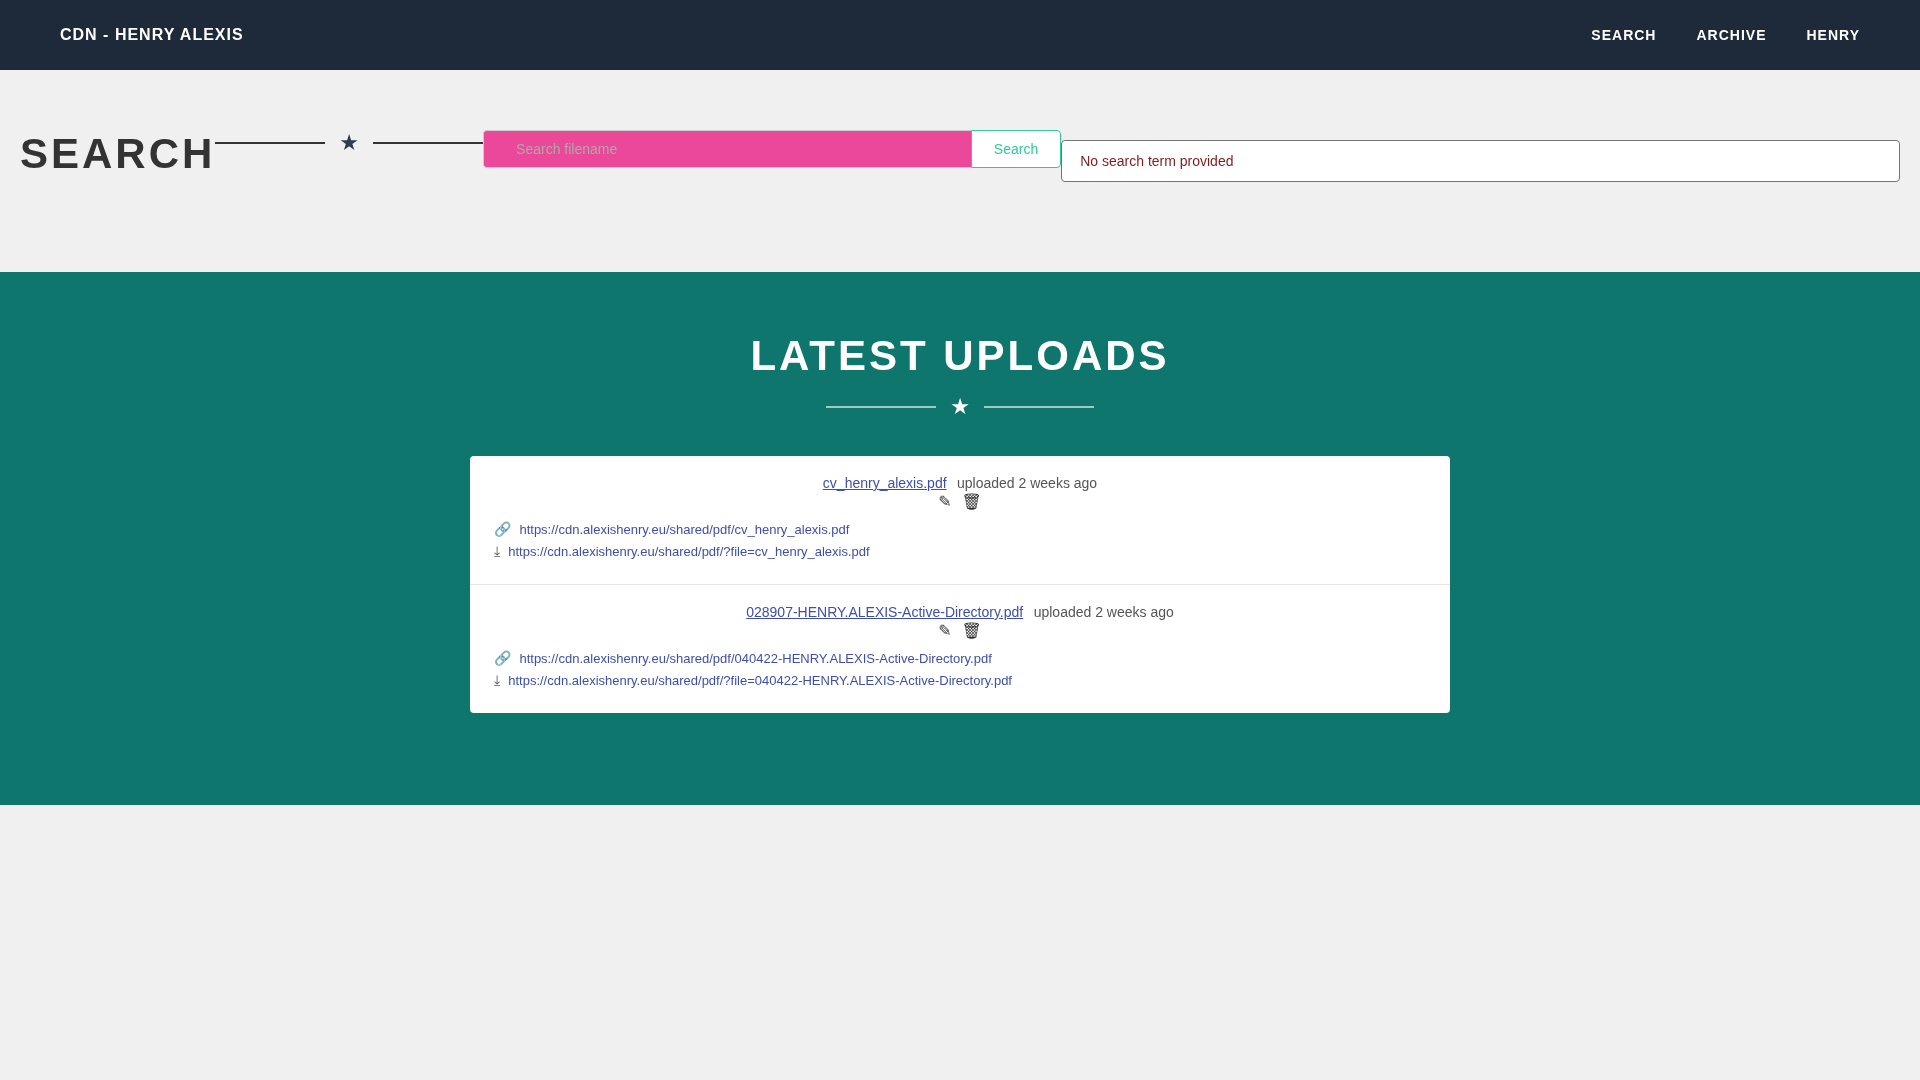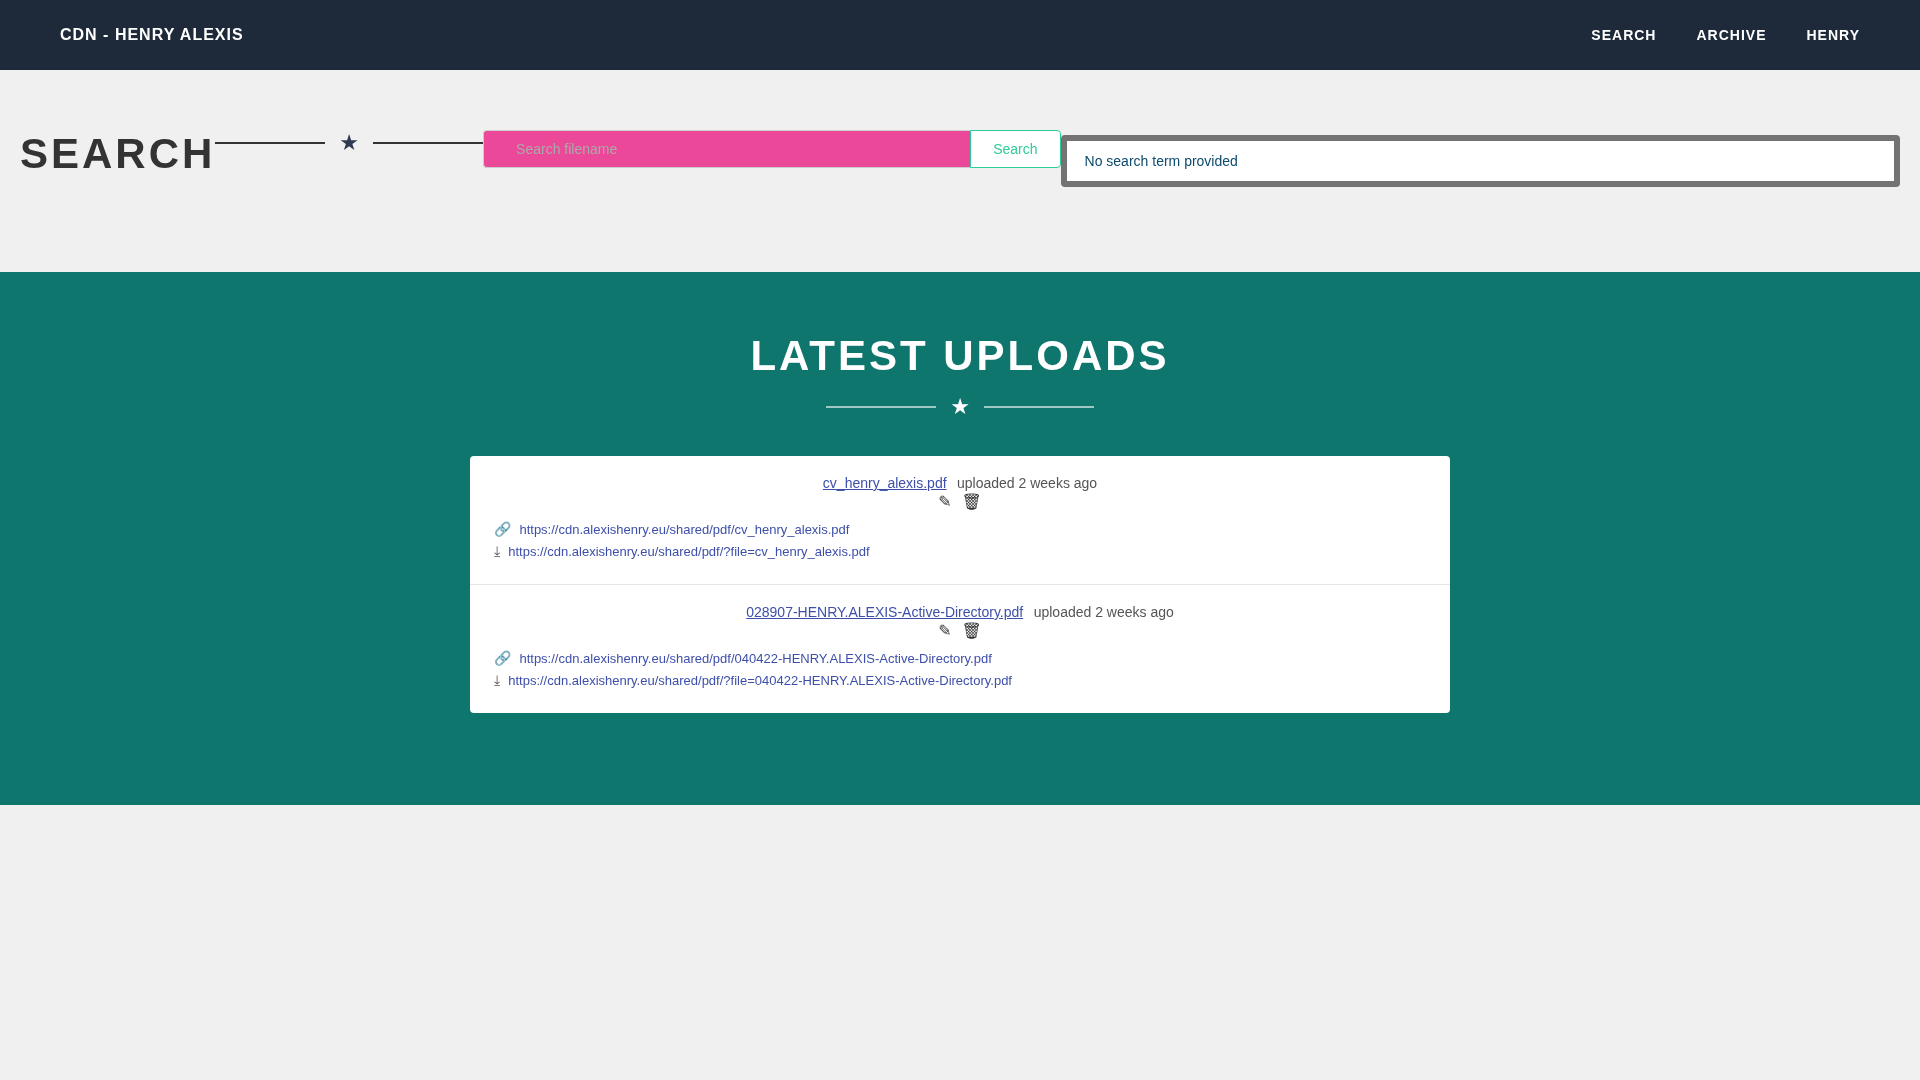--- a/index.html
+++ b/index.html
@@ -86,25 +86,25 @@
       border-radius: 0 4px 4px 0;
       color: #2ecc9a;
       font-size: 14px;
       cursor: pointer;
       font-weight: 500;
     }
     .search-alert {
       width: 980px;
       max-width: 95%;
       background: #fff;
-      border: 6px solid #737373;
+      border: 1px solid #737373;
       border-radius: 4px;
       padding: 12px 18px;
       font-size: 14px;
-      color: #0c4a6e;
+      color: #7f1d1d;
     }
 
     
     .uploads-section {
       background: #0f766e;
       padding: 60px 20px 92px;
       display: flex;
       flex-direction: column;
       align-items: center;
       text-align: center;

